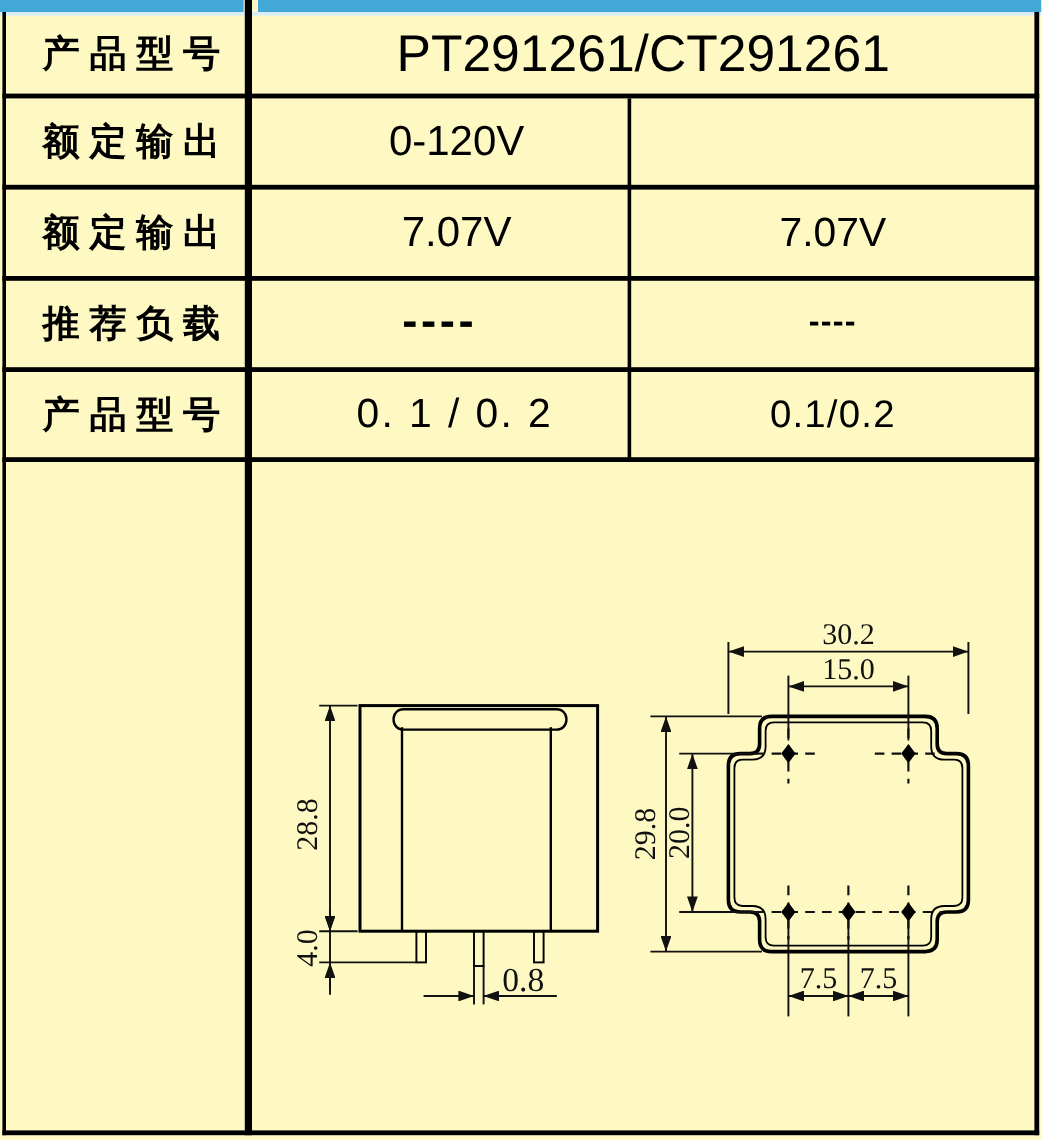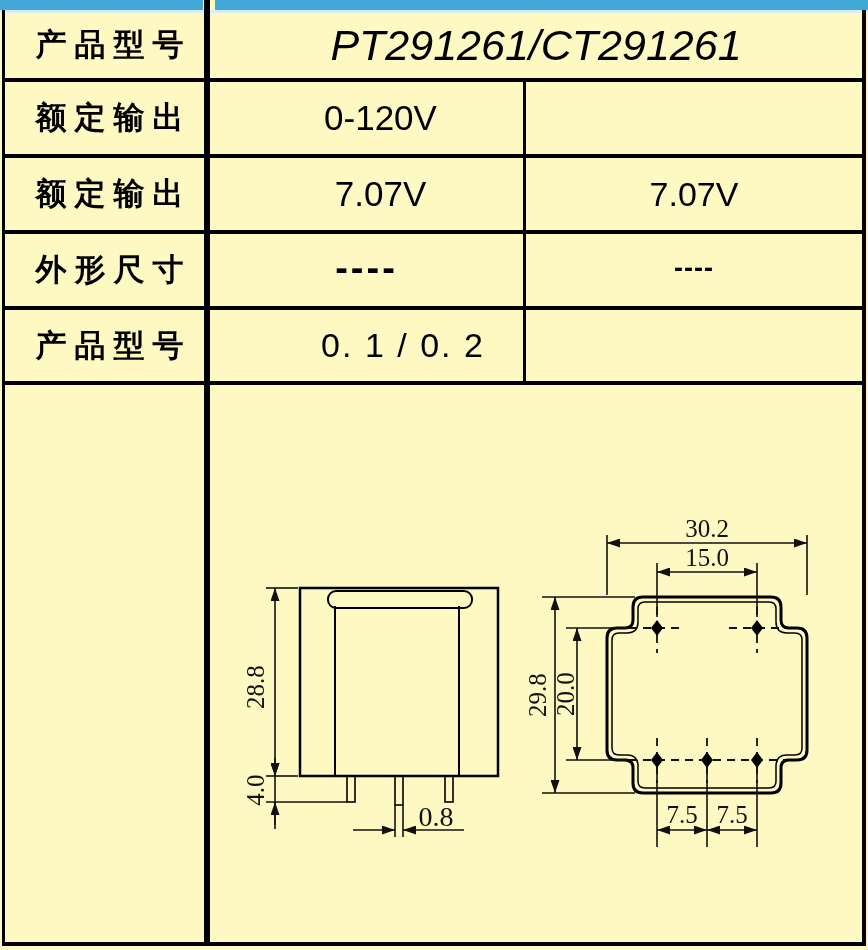--- a/index.html
+++ b/index.html
@@ -3,21 +3,21 @@
 <meta charset="utf-8">
 <style>
   html,body{margin:0;padding:0;background:#ffffff;}
   .page{position:relative;width:868px;height:950px;background:#fef9c3;overflow:hidden;
         font-family:"Liberation Sans",sans-serif;color:#000;}
   .bluebar{position:absolute;top:0;height:10px;background:#41a8d8;}
   .blueline{position:absolute;top:10px;height:3px;background:#d8edf8;left:0;width:868px;}
   .hline,.vline{position:absolute;background:#000;}
   .cell{position:absolute;display:flex;align-items:center;justify-content:center;white-space:pre;}
   .zh{font-weight:700;font-size:31px;letter-spacing:8px;padding-left:8px;}
-  .title{font-size:43px;font-style:italic;}
+  .title{font-size:43px;}
   .val{font-size:35px;padding-left:14px;}
   .val2{font-size:34px;}
   .dash1{font-weight:700;font-size:38px;letter-spacing:3px;}
   .dash2{font-weight:700;font-size:27px;letter-spacing:1px;}
   .acc1{font-size:34px;letter-spacing:2px;}
   .acc2{font-size:32px;letter-spacing:1px;}
   svg .dim{font-family:"Liberation Serif",serif;font-size:25px;fill:#111;}
   svg .dimbig{font-family:"Liberation Serif",serif;font-size:28px;fill:#111;}
   svg .thin{stroke:#111;stroke-width:1.6;fill:none;}
   svg .dash{stroke:#111;stroke-width:1.8;stroke-dasharray:8 6;fill:none;}
@@ -46,26 +46,27 @@
   <div class="cell zh" style="left:7px;top:12px;width:197px;height:66px;">产品型号</div>
   <div class="cell title" style="left:210px;top:12px;width:652px;height:66px;">PT291261/CT291261</div>
 
   <div class="cell zh" style="left:7px;top:82px;width:197px;height:72px;">额定输出</div>
   <div class="cell val" style="left:210px;top:82px;width:313px;height:72px;">0-120V</div>
 
   <div class="cell zh" style="left:7px;top:158px;width:197px;height:72px;">额定输出</div>
   <div class="cell val" style="left:210px;top:158px;width:313px;height:72px;">7.07V</div>
   <div class="cell val2" style="left:526px;top:158px;width:336px;height:72px;">7.07V</div>
 
-  <div class="cell zh" style="left:7px;top:234px;width:197px;height:72px;">外形尺寸</div>
+  <div class="cell zh" style="left:7px;top:234px;width:197px;height:72px;">推荐负载</div>
   <div class="cell dash1" style="left:210px;top:234px;width:313px;height:68px;">----</div>
   <div class="cell dash2" style="left:526px;top:234px;width:336px;height:68px;">----</div>
 
   <div class="cell zh" style="left:7px;top:310px;width:197px;height:71px;">产品型号</div>
-  <div class="cell acc1" style="left:210px;top:310px;width:338px;height:71px;padding-left:24px;">0. 1 / 0. 2</div>
+  <div class="cell acc1" style="left:210px;top:310px;width:338px;height:71px;">0. 1 / 0. 2</div>
+  <div class="cell acc2" style="left:526px;top:310px;width:336px;height:71px;">0.1/0.2</div>
 
 
   <svg style="position:absolute;left:208px;top:385px;" width="655" height="557" viewBox="0 0 655 557">
     <defs>
       <marker id="arr" markerWidth="13" markerHeight="9" refX="13" refY="4.5" orient="auto-start-reverse" markerUnits="userSpaceOnUse">
         <path d="M0,0 L13,4.5 L0,9 Z" fill="#111"></path>
       </marker>
     </defs>
 
     <g>

